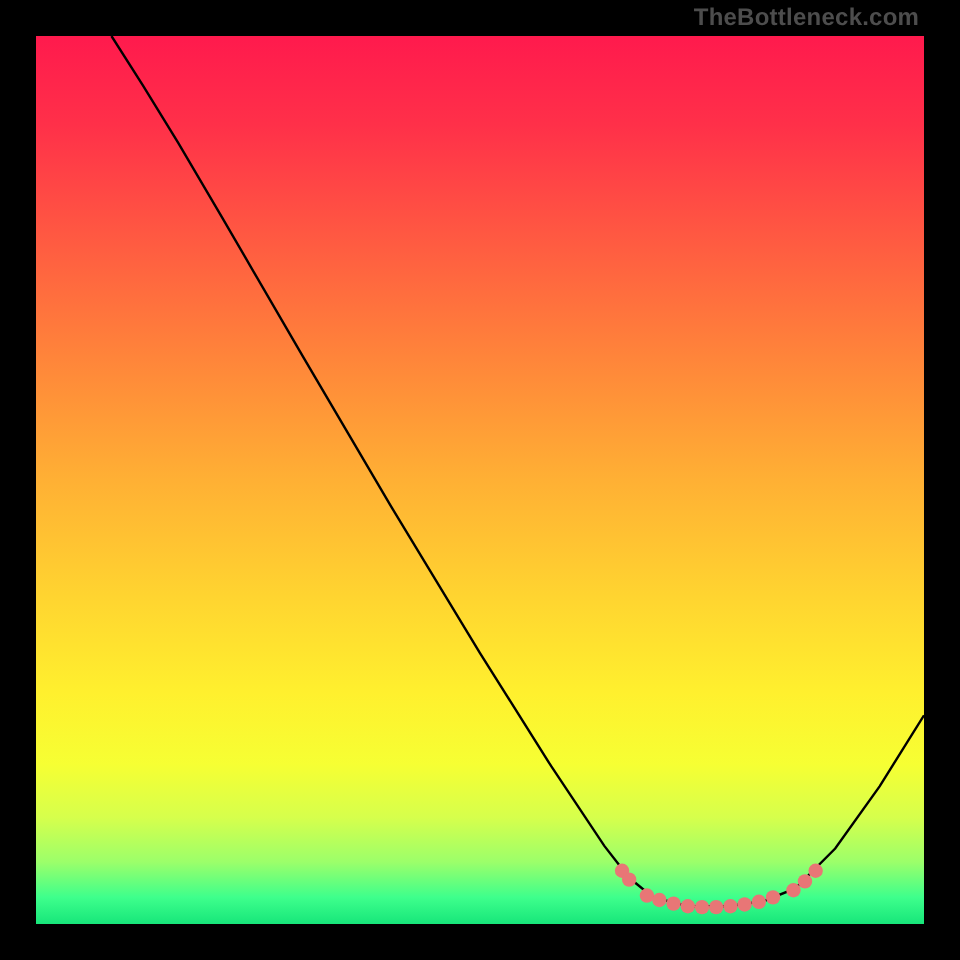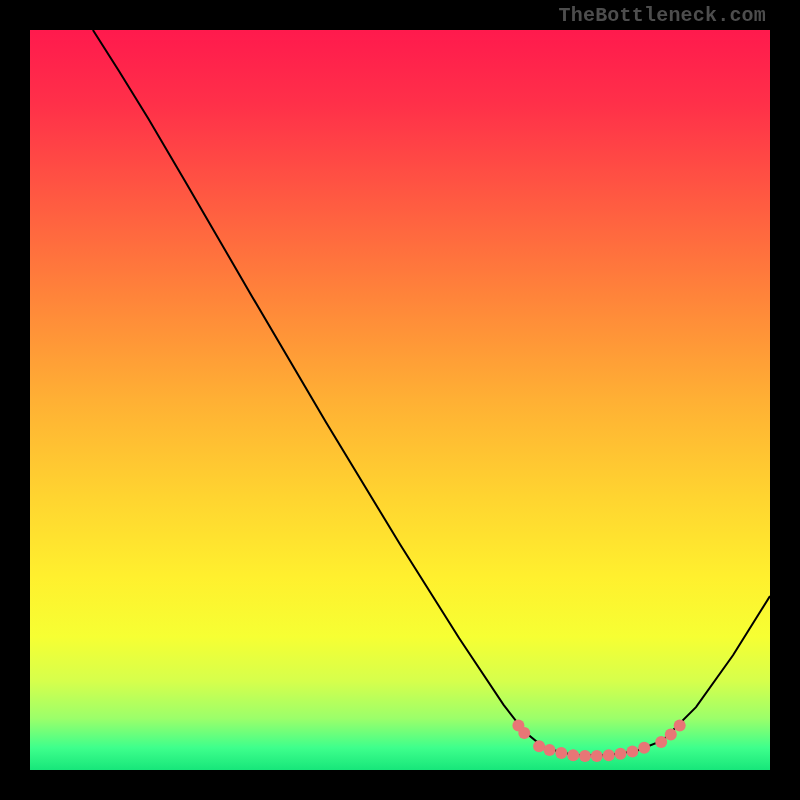--- a/index.html
+++ b/index.html
@@ -9,21 +9,20 @@
     height: 800px;
     overflow: hidden;
     background: #000;
     font-family: Arial, Helvetica, sans-serif;
   }
   .frame {
     position: relative;
     width: 800px;
     height: 800px;
     background: #000;
-    font-family: Liberation Mono, monospace;
   }
   .plot-area {
     position: absolute;
     left: 30px;
     top: 30px;
     width: 740px;
     height: 740px;
     overflow: hidden;
   }
   .gradient-bg {

